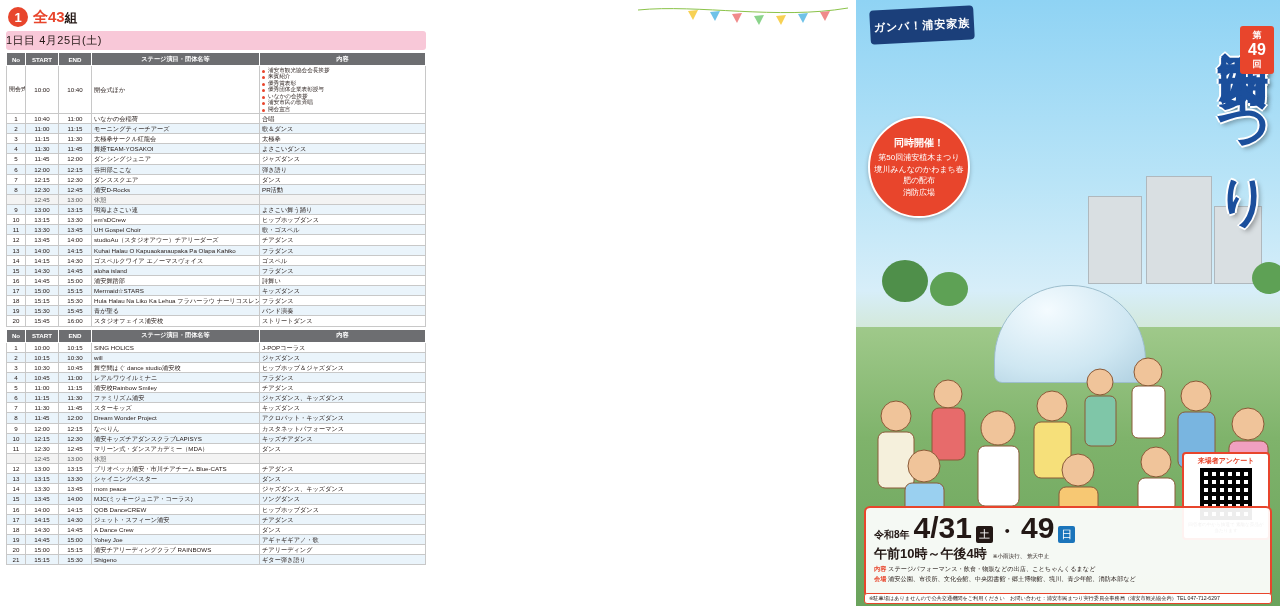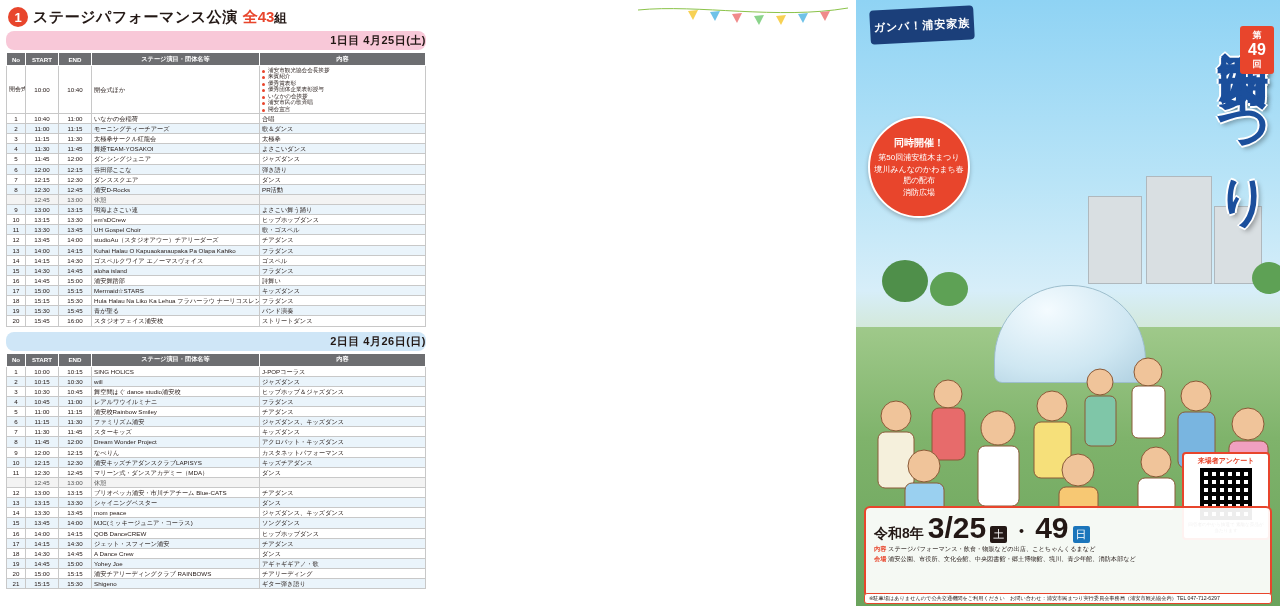--- a/index.html
+++ b/index.html
@@ -28,22 +28,22 @@
   .sec-title{font-size:15px;font-weight:bold;color:#231815;letter-spacing:.5px;}
 
   
   .stage-wrap{position:absolute;left:6px;top:6px;width:420px;}
   .stage-head-bar{display:flex;align-items:center;gap:5px;padding:1px 2px;}
   .stage-total{font-size:12.5px;font-weight:bold;color:#231815;}
   .stage-total .big{font-size:15px;color:#e8452c;}
   .stage-paren{font-size:7.5px;color:#231815;border:1px solid #e8452c;border-radius:8px;padding:0 4px;color:#e8452c;}
 
   .day-bar{
-    margin-top:3px;background:#f8c8d8;border-radius:8px;text-align:right;
-    font-size:11px;font-weight:bold;color:#231815;padding:2px 0;letter-spacing:.5px;
+    margin-top:3px;background:#f8c8d8;border-radius:3px;text-align:left;
+    font-size:11px;font-weight:normal;color:#231815;padding:2px 0;letter-spacing:.5px;
   }
   .day-bar2{background:#cfe6f7;}
 
   table.sched{width:100%;border-collapse:collapse;margin-top:2px;font-size:6.2px;table-layout:fixed;}
   table.sched th{
     background:#6d6e71;color:#fff;font-weight:bold;padding:1.5px 1px;text-align:center;
     border:.5px solid #fff;font-size:6.2px;
   }
   table.sched td{
     border:.5px solid #c8c8c8;padding:1px 2px;color:#231815;line-height:1.15;
@@ -177,21 +177,21 @@
     background:
       repeating-linear-gradient(90deg,#000 0 4px,#fff 4px 8px),
       repeating-linear-gradient(0deg,#000 0 4px,#fff 4px 8px);
     background-blend-mode:multiply;
   }
   .datebar{
     position:absolute;left:8px;right:8px;bottom:8px;height:92px;background:rgba(255,255,255,.93);
     border:2px solid #e8452c;border-radius:6px;padding:5px 8px;box-sizing:border-box;
   }
   .dline{display:flex;align-items:baseline;gap:4px;color:#231815;}
-  .dyear{font-size:14px;font-weight:bold;}
+  .dyear{font-size:10px;font-weight:bold;}
   .dbig{font-size:30px;font-weight:bold;color:#231815;line-height:1;}
   .dchip{background:#231815;color:#fff;font-size:11px;padding:1px 3px;border-radius:2px;}
   .dchip.blue{background:#1b75bb;}
   .dtime{font-size:13px;font-weight:bold;color:#231815;margin-top:2px;}
   .dsmall{font-size:6.2px;color:#231815;line-height:1.35;margin-top:2px;}
   .dsmall b{color:#e8452c;}
   .footnote{
     position:absolute;left:8px;right:8px;bottom:2px;font-size:5.2px;color:#231815;
     background:#fff;border:1px solid #e8452c;border-radius:3px;padding:1px 4px;box-sizing:border-box;
   }
@@ -201,21 +201,20 @@
 </head>
 <body>
 
 <div class="page">
 
   <div class="colA">
     <div class="stage-wrap">
 
       <div class="sec-head stage-head-bar">
         <div class="sec-num">1</div>
-        <div class="sec-title">ステージパフォーマンス公演</div>
         <div class="stage-total">
           <span class="big">全43</span><span>組</span>
         </div>
       </div>
 
       <div class="day-bar">1日目 4月25日(土)</div>
 
       <table class="sched">
         <thead>
           <tr>
@@ -385,21 +384,20 @@
             <tr class="">
               <td class="c-no">20</td>
               <td class="c-st">15:45</td>
               <td class="c-en">16:00</td>
               <td class="c-ti">スタジオフェイス浦安校</td>
               <td class="c-de">ストリートダンス</td>
             </tr>
           </tbody>
       </table>
 
-      <div class="day-bar day-bar2" style="margin-top:5px;">2日目 4月26日(日)</div>
 
       <table class="sched">
         <thead>
           <tr>
             <th class="c-no">No</th>
             <th class="c-st">START</th>
             <th class="c-en">END</th>
             <th class="c-ti">ステージ演目・団体名等</th>
             <th class="c-de">内容</th>
           </tr>
@@ -884,26 +882,31 @@
     <div class="qr">
       <div class="qrt">来場者アンケート</div>
       <div class="qrcode"></div>
       <div style="font-size:4.6px;text-align:center;line-height:1.2;margin-top:2px;color:#231815;">回答者の中から抽選で
 素敵な景品が当たります</div>
     </div>
 
     <div class="datebar">
       <div class="dline">
         <span class="dyear">令和8年</span>
-        <span class="dbig">3/25</span>
+        <span class="dbig">4/31</span>
         <span class="dchip">土</span>
         <span class="dbig" style="font-size:20px;">・</span>
         <span class="dbig">49</span>
         <span class="dchip blue">日</span>
       </div>
+      <div style="display:flex;align-items:baseline;gap:6px;">
+        <div class="dtime">午前10時～午後4時</div>
+        <div style="font-size:5.6px;color:#231815;line-height:1.2;">※小雨決行、
+荒天中止</div>
+      </div>
       <div class="dsmall">
         <b>内容</b>
         <span>ステージパフォーマンス・飲食・物販などの出店、ことちゃんくるまなど</span>
       </div>
       <div class="dsmall">
         <b>会場</b>
         <span>浦安公園、市役所、文化会館、中央図書館・郷土博物館、境川、青少年館、消防本部など</span>
       </div>
     </div>
 

